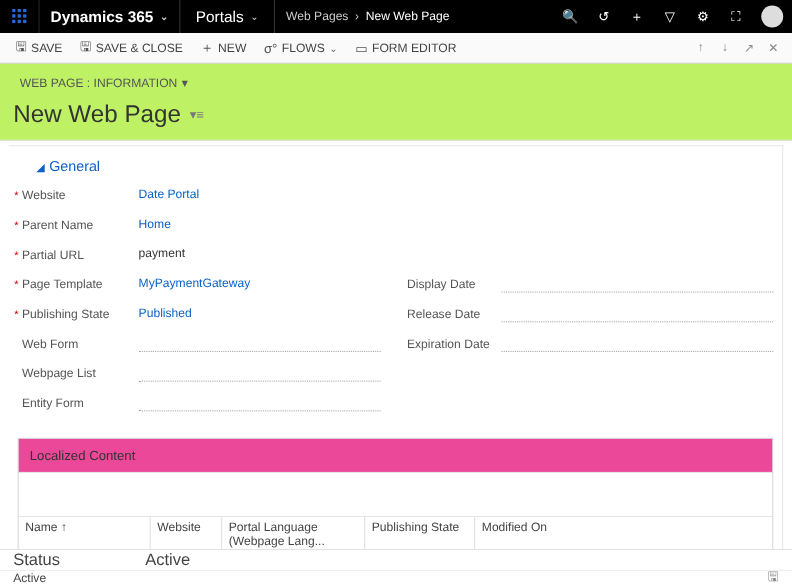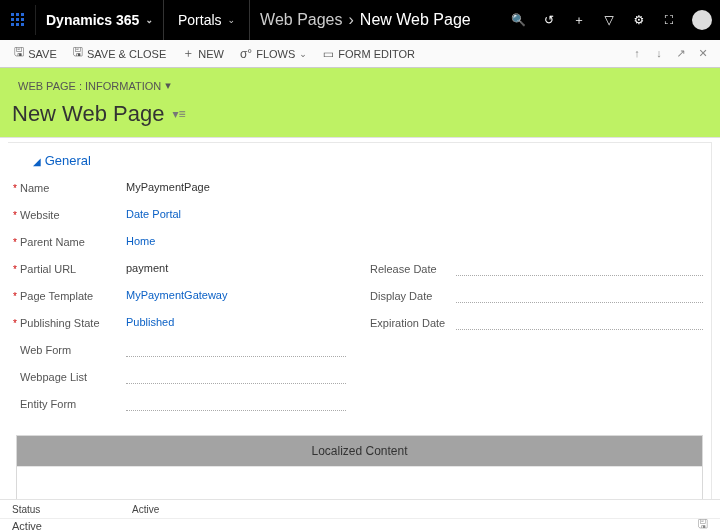--- a/index.html
+++ b/index.html
@@ -1,24 +1,24 @@
 <!DOCTYPE html>
 <html><head>
 <meta charset="utf-8">
 <style>
   * { box-sizing: border-box; margin: 0; padding: 0; font-family: "Segoe UI", Arial, sans-serif; }
   body { width: 720px; height: 532px; overflow: hidden; background: #fff; font-size: 12px; color: #333; }
 
-  .topnav { height: 40px; background: #000; color: #fff; display: flex; align-items: center; justify-content: space-between; }
+  .topnav { height: 30px; background: #000; color: #fff; display: flex; align-items: center; justify-content: space-between; }
   .waffle { width: 36px; height: 30px; display:flex; align-items:center; justify-content:center; cursor:pointer; border-right:1px solid #222; }
   .waffle svg { fill:#2568d8; }
   .brand { padding: 0 10px; font-size: 14px; font-weight:600; display:flex; align-items:center; height:100%; gap:6px; border-right:1px solid #333; cursor:pointer;}
   .portals { padding:0 14px; font-size:14px; height:100%; display:flex; align-items:center; gap:6px; border-right:1px solid #333; cursor:pointer;}
   .chev { font-size:9px; opacity:.8;}
-  .bc { padding:0 10px; font-size:16px; color:#ccc; display:flex; align-items:center; gap:6px;}
+  .bc { padding:0 10px; font-size:11px; color:#ccc; display:flex; align-items:center; gap:6px;}
   .bc .cur { color:#fff;}
   .topicons { margin-left:auto; display:flex; align-items:center; height:100%;}
   .topicons .ti { width:30px; height:30px; display:flex; align-items:center; justify-content:center; cursor:pointer; color:#fff;}
   .avatar { width:20px; height:20px; border-radius:50%; background:#ddd; margin:0 8px;}
 
   .cmdbar { height:28px; border-bottom:1px solid #ccc; display:flex; align-items:center; padding:0 8px; gap:4px; font-size:11px; color:#444; background:#fafafa;}
   .cmd { display:flex; align-items:center; gap:4px; padding:3px 6px; cursor:pointer;}
   .cmd .ic { font-size:12px; color:#555;}
   .cmdright { margin-left:auto; display:flex; gap:4px; color:#888;}
   .cmdright .ri { width:18px; text-align:center; cursor:pointer;}
@@ -32,27 +32,27 @@
   .section-h { color:#0b61c6; font-size:13px; padding:10px 8px 6px; font-weight:400;margin-left:17px;}
   .section-h .caret { color:#0b61c6; margin-right:4px; font-size:10px;}
   .grid { display:grid; grid-template-columns: 330px 1fr; column-gap:20px; padding:0 8px;}
   .row { display:flex; align-items:center; min-height:27px; font-size:11px;}
   .lbl { width:110px; color:#555; position:relative; padding-left:4px;}
   .req::before { content:"*"; color:#c00; position:absolute; left:-3px; top:1px; font-size:10px;}
   .val { flex:1; color:#333; border-bottom:1px dotted transparent; padding:1px 0;}
   .val.link { color:#0b61c6; cursor:pointer;}
   .dash { flex:1; border-bottom:1px dotted #aaa; height:14px;}
   .sub { margin:18px 8px 0; border:1px solid #d9d9d9;}
-  .sub-h { padding:8px 10px; font-size:12px; color:#333; border-bottom:1px solid #e5e5e5; background:#a3a3a3;text-align:center;}
+  .sub-h { padding:8px 10px; font-size:12px; color:#333; border-bottom:1px solid #e5e5e5; background:#ec4899;}
   .sub-space { height:40px; border-bottom:1px solid #e5e5e5;}
   .sub-cols { display:flex; font-size:11px; color:#444;}
   .sub-cols .col { padding:4px 6px; border-right:1px solid #e1e1e1;}
   
   .bottom { position:absolute; left:0; right:0; bottom:0; background:#fff; border-top:1px solid #e3e3e3;}
-  .statusrow { display:flex; font-size:10px; color:#444; height:18px; align-items:center; padding:0 12px;}
+  .statusrow { display:flex; font-size:15px; color:#444; height:18px; align-items:center; padding:0 12px;}
   .statusrow .slb { width:120px;}
   .activerow { display:flex; font-size:11px; color:#444; height:14px; align-items:center; padding:0 12px; border-top:1px solid #eee;}
   .disk { margin-left:auto; color:#888; font-size:12px;}
 </style>
 </head>
 <body>
 
 <div class="topnav">
   <div class="waffle">
     <svg width="14" height="14" viewBox="0 0 14 14">
@@ -133,24 +133,20 @@
 </div>
 
 <div class="formwrap">
   <div class="form">
     <div class="section-h">
       <span class="caret">◢</span><span>General</span>
     </div>
     <div class="grid">
       <div>
         <div class="row">
-            <div class="lbl req">Name</div>
-            <div class="val">MyPaymentPage</div>
-          </div>
-        <div class="row">
             <div class="lbl req">Website</div>
             <div class="val link">Date Portal</div>
           </div>
         <div class="row">
             <div class="lbl req">Parent Name</div>
             <div class="val link">Home</div>
           </div>
         <div class="row">
             <div class="lbl req">Partial URL</div>
             <div class="val">payment</div>
@@ -174,25 +170,25 @@
         <div class="row">
             <div class="lbl">Entity Form</div>
             <div class="dash"></div>
           </div>
       </div>
       <div>
         <div class="row" style="height:27px"></div>
         <div class="row" style="height:27px"></div>
         <div class="row" style="height:27px"></div>
         <div class="row">
+            <div class="lbl" style="width:90px">Display Date</div>
+            <div class="dash"></div>
+          </div>
+        <div class="row">
             <div class="lbl" style="width:90px">Release Date</div>
-            <div class="dash"></div>
-          </div>
-        <div class="row">
-            <div class="lbl" style="width:90px">Display Date</div>
             <div class="dash"></div>
           </div>
         <div class="row">
             <div class="lbl" style="width:90px">Expiration Date</div>
             <div class="dash"></div>
           </div>
       </div>
     </div>
 
     <div class="sub">

